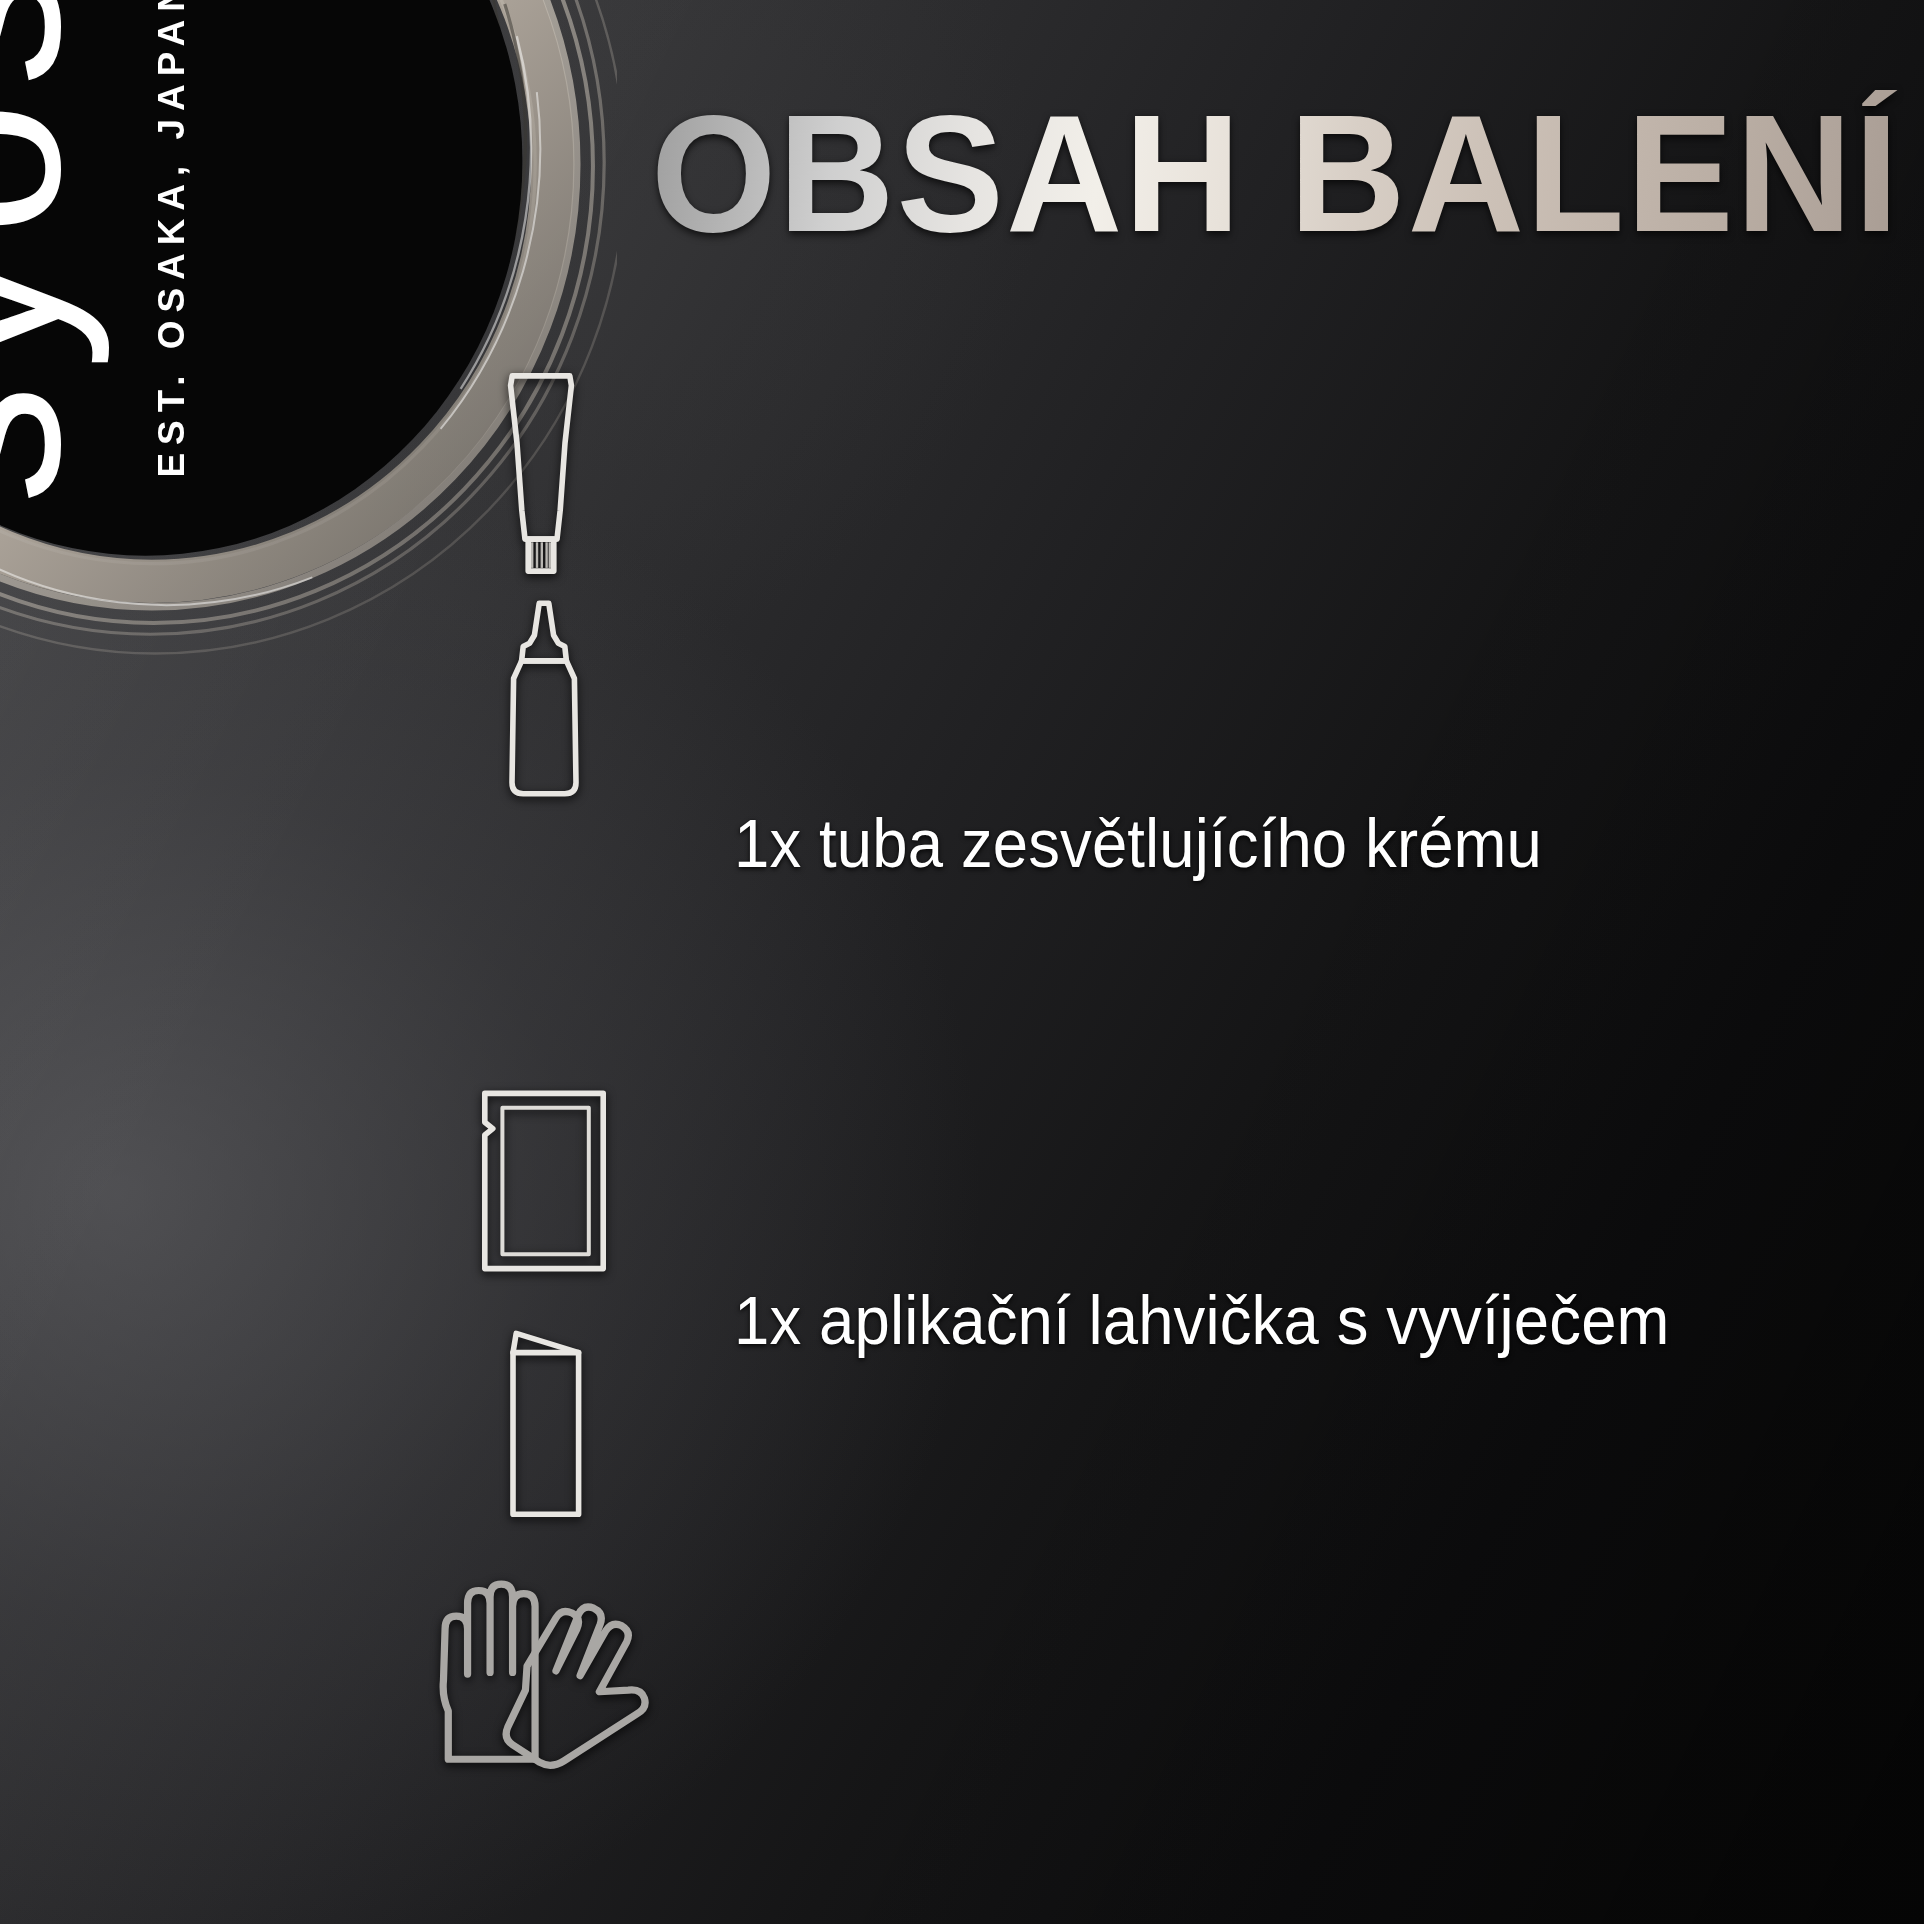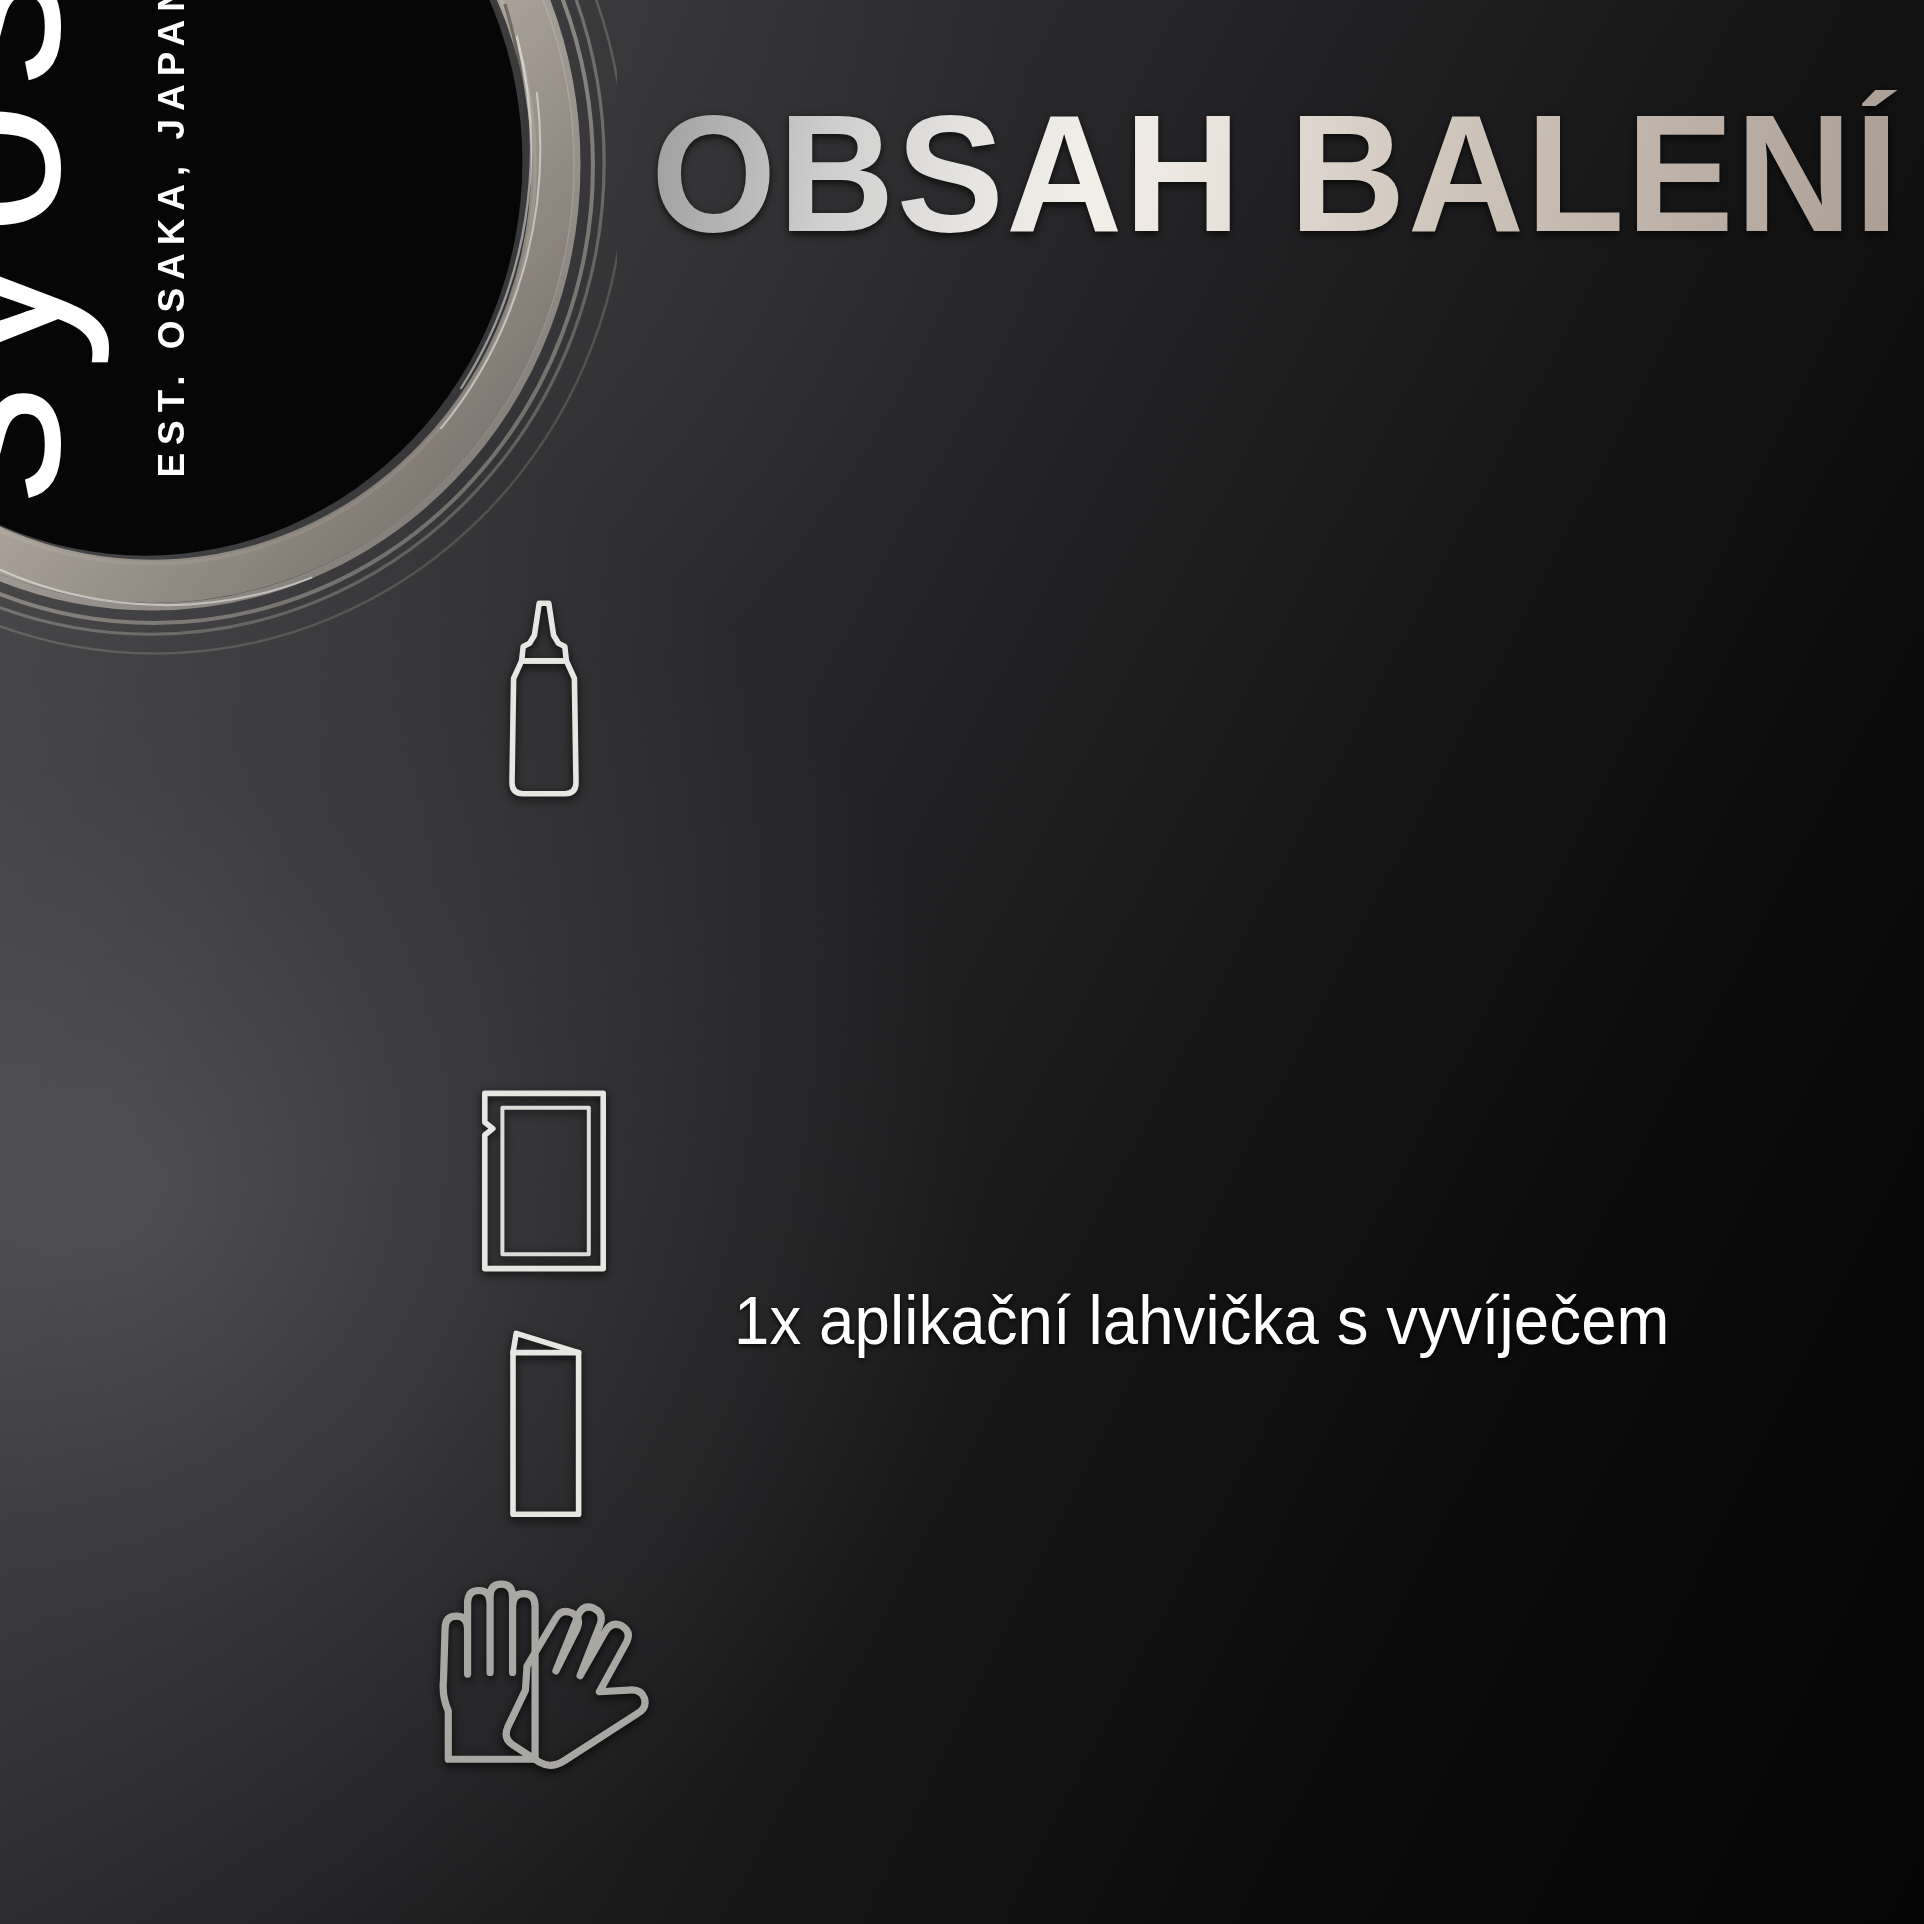--- a/index.html
+++ b/index.html
@@ -138,20 +138,36 @@
       <g transform="translate(545,556) rotate(-90)">
         <text text-anchor="middle" x="0" y="0" font-family="Liberation Sans, sans-serif" font-size="46" font-weight="700" fill="#ffffff" letter-spacing="10" dominant-baseline="central">EST. OSAKA, JAPAN 1977</text>
       </g>
     </svg>
   </div>
 
   <div class="title">OBSAH BALENÍ</div>
 
   <div class="list">
 
+    <div class="row r0">
+      <div class="icon">
+        <svg class="ico-shadow" width="128" height="209" viewBox="0 0 160 260">
+          <path class="ico-stroke" d="M44 8 L116 8 L118 20 L110 92 L104 176 L100 212 L60 212 L56 176 L50 92 L42 20 Z"></path>
+          <path class="ico-stroke" d="M64 212 L96 212 L96 252 L64 252 Z"></path>
+          <g stroke="#b9b7b3" stroke-width="3">
+            <line x1="69" y1="216" x2="69" y2="248"></line>
+            <line x1="75" y1="216" x2="75" y2="248"></line>
+            <line x1="81" y1="216" x2="81" y2="248"></line>
+            <line x1="87" y1="216" x2="87" y2="248"></line>
+            <line x1="91" y1="216" x2="91" y2="248"></line>
+          </g>
+        </svg>
+      </div>
+      <div class="label">1x tuba zesvětlujícího krému</div>
+    </div>
 
     <div class="row r1">
       <div class="icon">
         <svg class="ico-shadow" width="128" height="201" viewBox="0 0 160 250">
           <path class="ico-stroke" d="M74 6 L86 6 L92 46 L98 56 L106 60 L108 78 L52 78 L54 60 L62 56 L68 46 Z"></path>
           <path class="ico-stroke" d="M52 78 L108 78 L118 100 L120 230 Q120 244 106 244 L54 244 Q40 244 40 230 L42 100 Z"></path>
         </svg>
       </div>
       <div class="label">1x aplikační lahvička s vyvíječem</div>
     </div>

